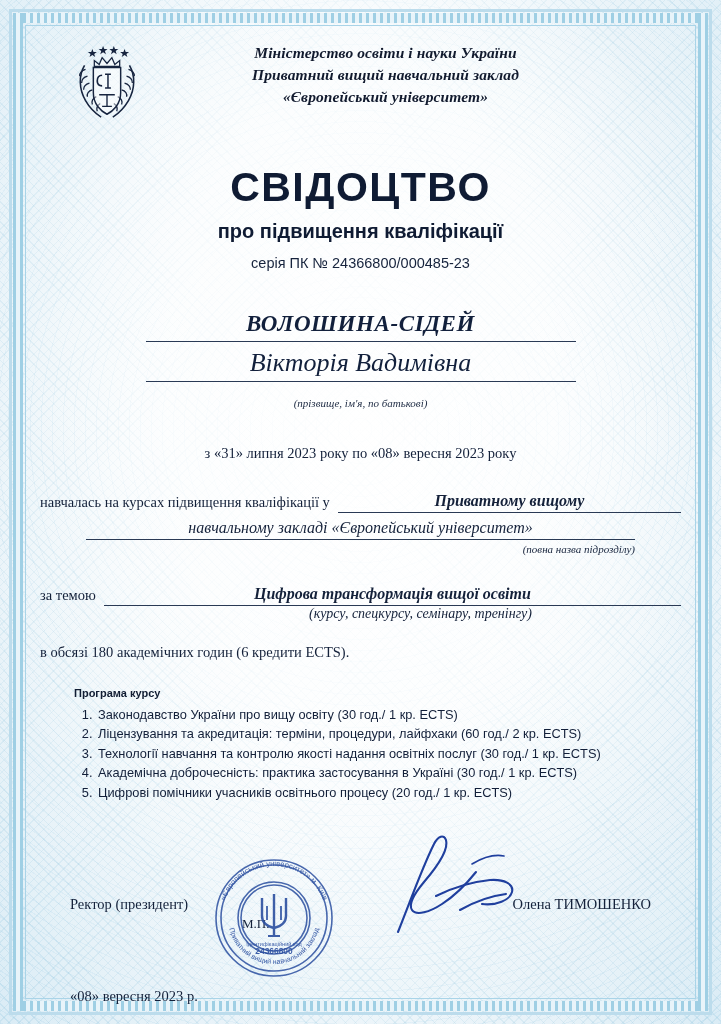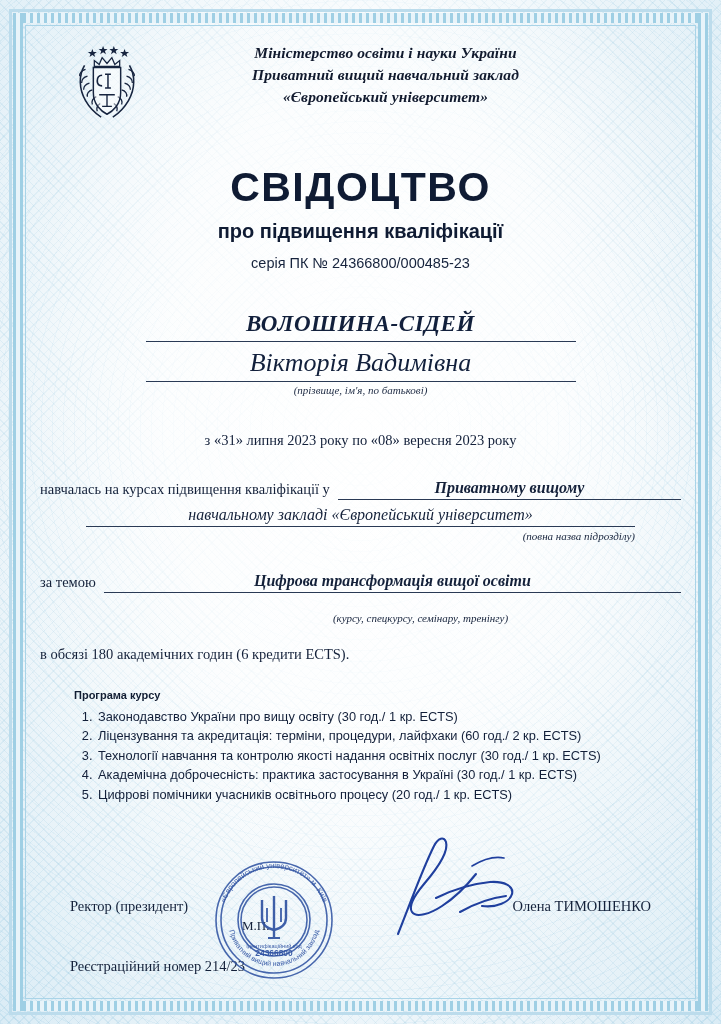--- a/index.html
+++ b/index.html
@@ -154,21 +154,21 @@
     font-size: 26px;
     color: #12203c;
   }
   .rule-wide2 {
     width: 430px;
     height: 1px;
     background: #2a3a55;
     margin: 3px auto 0;
   }
   .caption {
-    margin-top: 2px;
+    margin-top: 15px;
     font-family: "Liberation Serif", serif;
     font-style: italic;
     font-size: 11px;
     color: #1c2942;
   }
 
   
   .date-line {
     margin-top: 36px;
     text-align: center;
@@ -222,22 +222,22 @@
     font-family: "Liberation Serif", serif;
     font-style: italic;
     font-size: 11px;
     margin-top: 3px;
     padding: 0 52px;
   }
   .caption-theme {
     text-align: center;
     font-family: "Liberation Serif", serif;
     font-style: italic;
-    font-size: 11px;
-    margin-top: 19px;
+    font-size: 14px;
+    margin-top: 0;
     padding-left: 120px;
   }
   .volume-line {
     margin-top: 22px;
     padding: 0 6px;
     font-family: "Liberation Serif", serif;
     font-size: 14.5px;
   }
 
   
@@ -448,16 +448,17 @@
       <svg class="signature" viewBox="0 0 180 120" aria-hidden="true">
         <g fill="none" stroke="#1f3f9e" stroke-width="2.1" stroke-linecap="round">
           <path d="M34,108 C46,78 58,44 70,20 C74,12 80,10 82,16 C85,26 72,44 60,58 C50,70 44,80 48,86 C52,92 66,88 78,80 C92,71 104,58 112,48"></path>
           <path d="M72,72 C88,64 106,58 126,56 C140,55 150,60 148,68 C146,76 132,82 118,80"></path>
           <path d="M96,86 C110,78 126,72 142,70"></path>
           <path d="M108,40 C118,34 130,30 140,32" stroke-width="1.6"></path>
         </g>
       </svg>
     </div>
 
+    <div class="footer-date">«08» вересня 2023 р.</div>
     <div class="footer-reg">Реєстраційний номер 214/23</div>
 
   </div>
 </div>
 
 </body></html>

